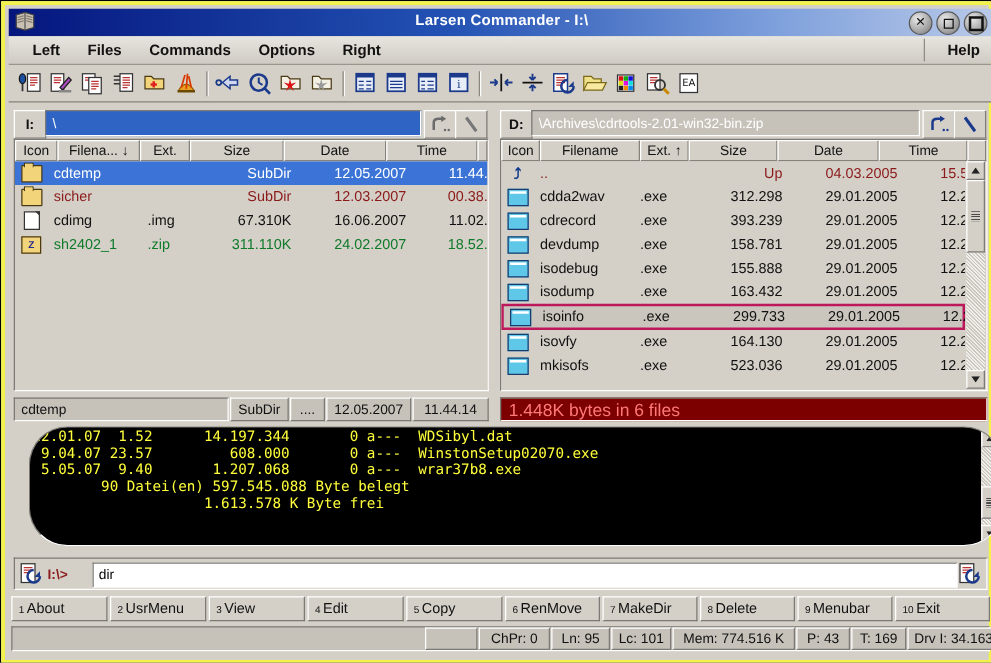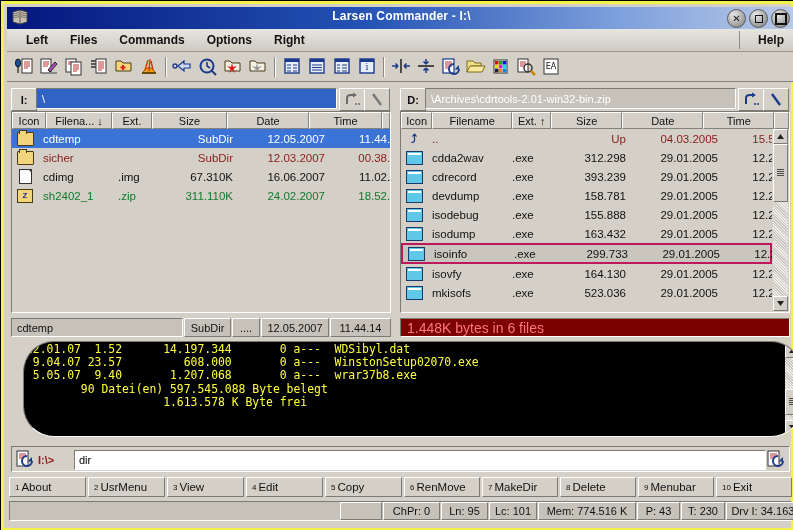--- a/index.html
+++ b/index.html
@@ -666,18 +666,18 @@
         </div>
       </div>
 
   <div class="statusbar" style="left:5px;top:497px;width:783px;">
     <div class="scell" style="left:330px;top:0;width:42px;"></div>
     <div class="scell" style="left:373px;top:0;width:57px;">ChPr: 0</div>
     <div class="scell" style="left:431px;top:0;width:47px;">Ln: 95</div>
     <div class="scell" style="left:479px;top:0;width:48px;">Lc: 101</div>
     <div class="scell" style="left:528px;top:0;width:98px;">Mem: 774.516 K</div>
     <div class="scell" style="left:627px;top:0;width:43px;">P: 43</div>
-    <div class="scell" style="left:671px;top:0;width:44px;">T: 230</div>
+    <div class="scell" style="left:671px;top:0;width:44px;">T: 169</div>
     <div class="scell" style="left:716px;top:0;width:86px;">Drv I: 34.163 M</div>
   </div>
 
 </div>
 </div>
 
 </body></html>

